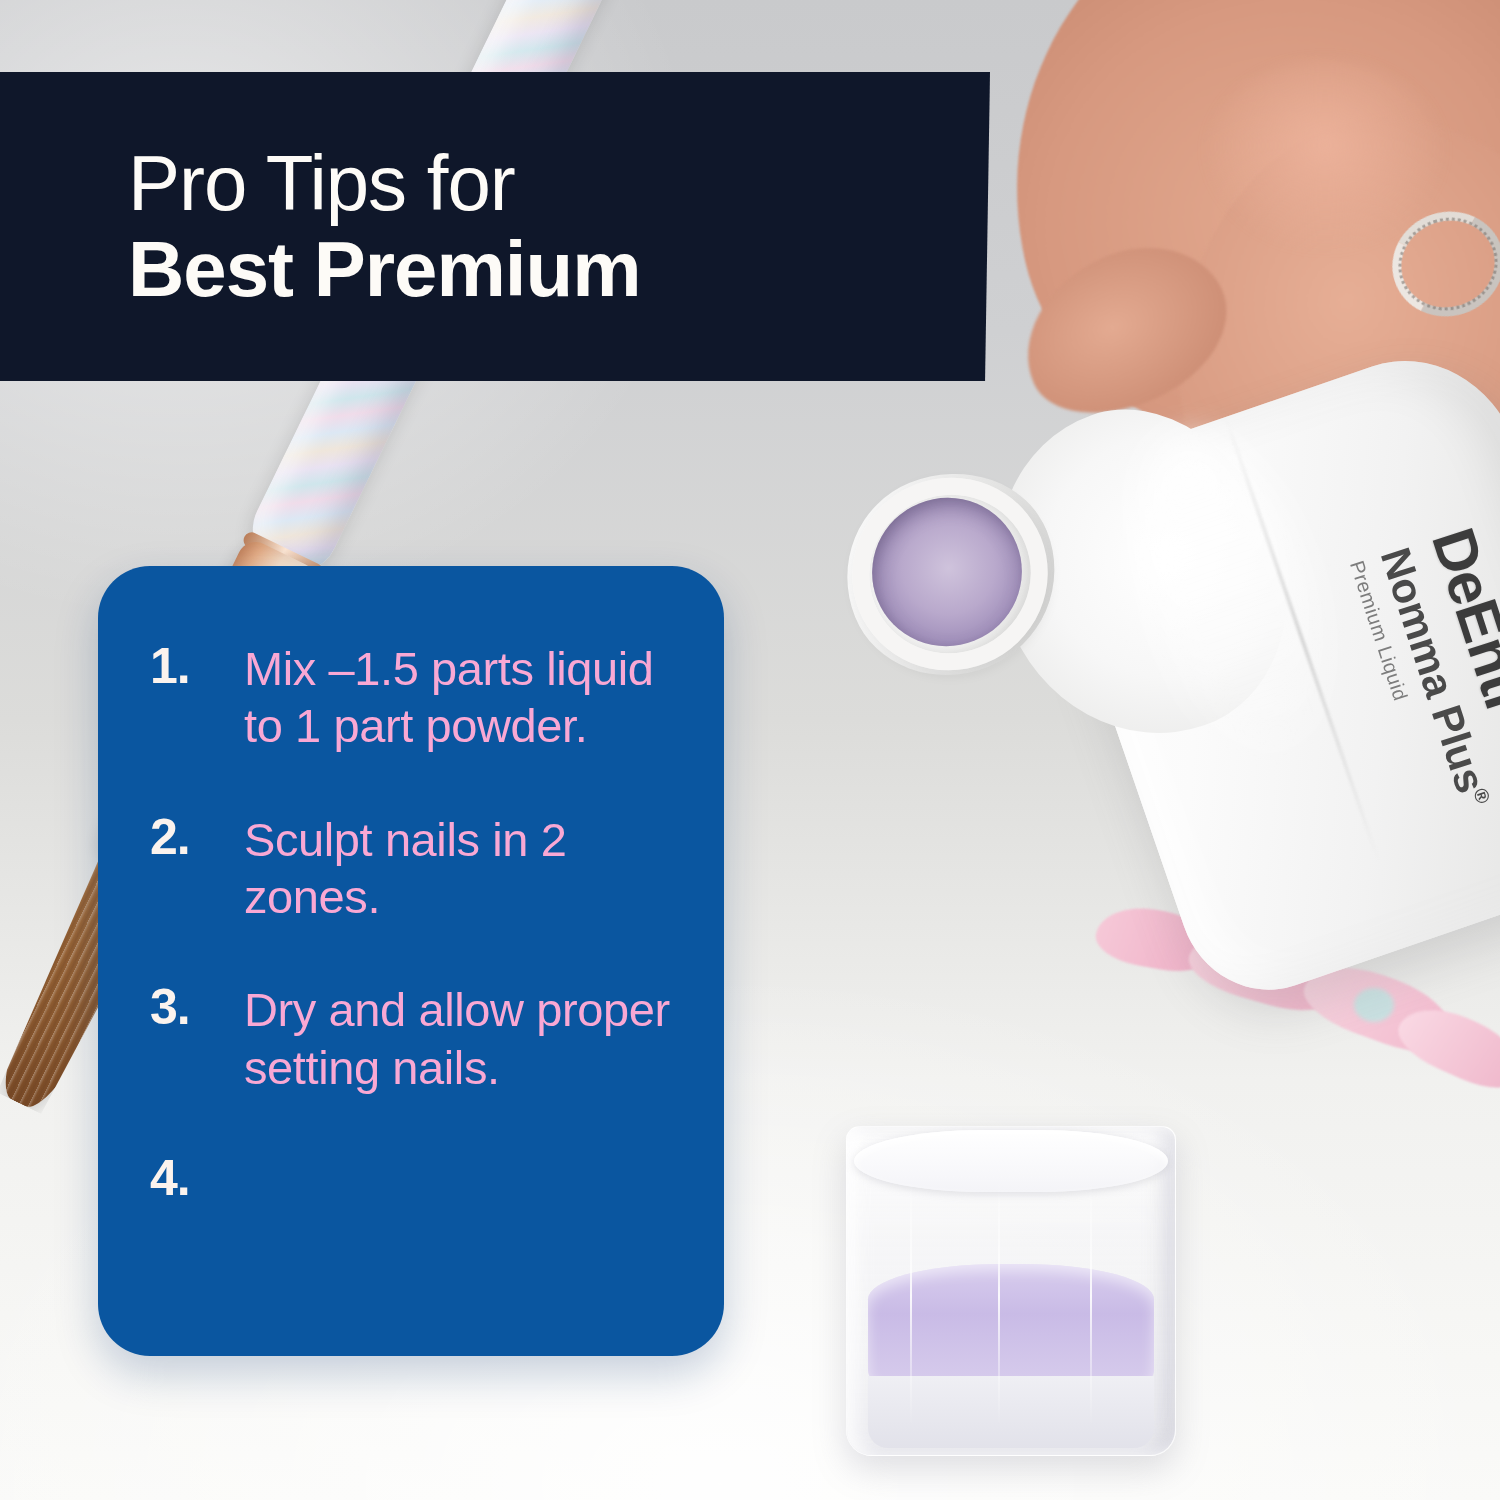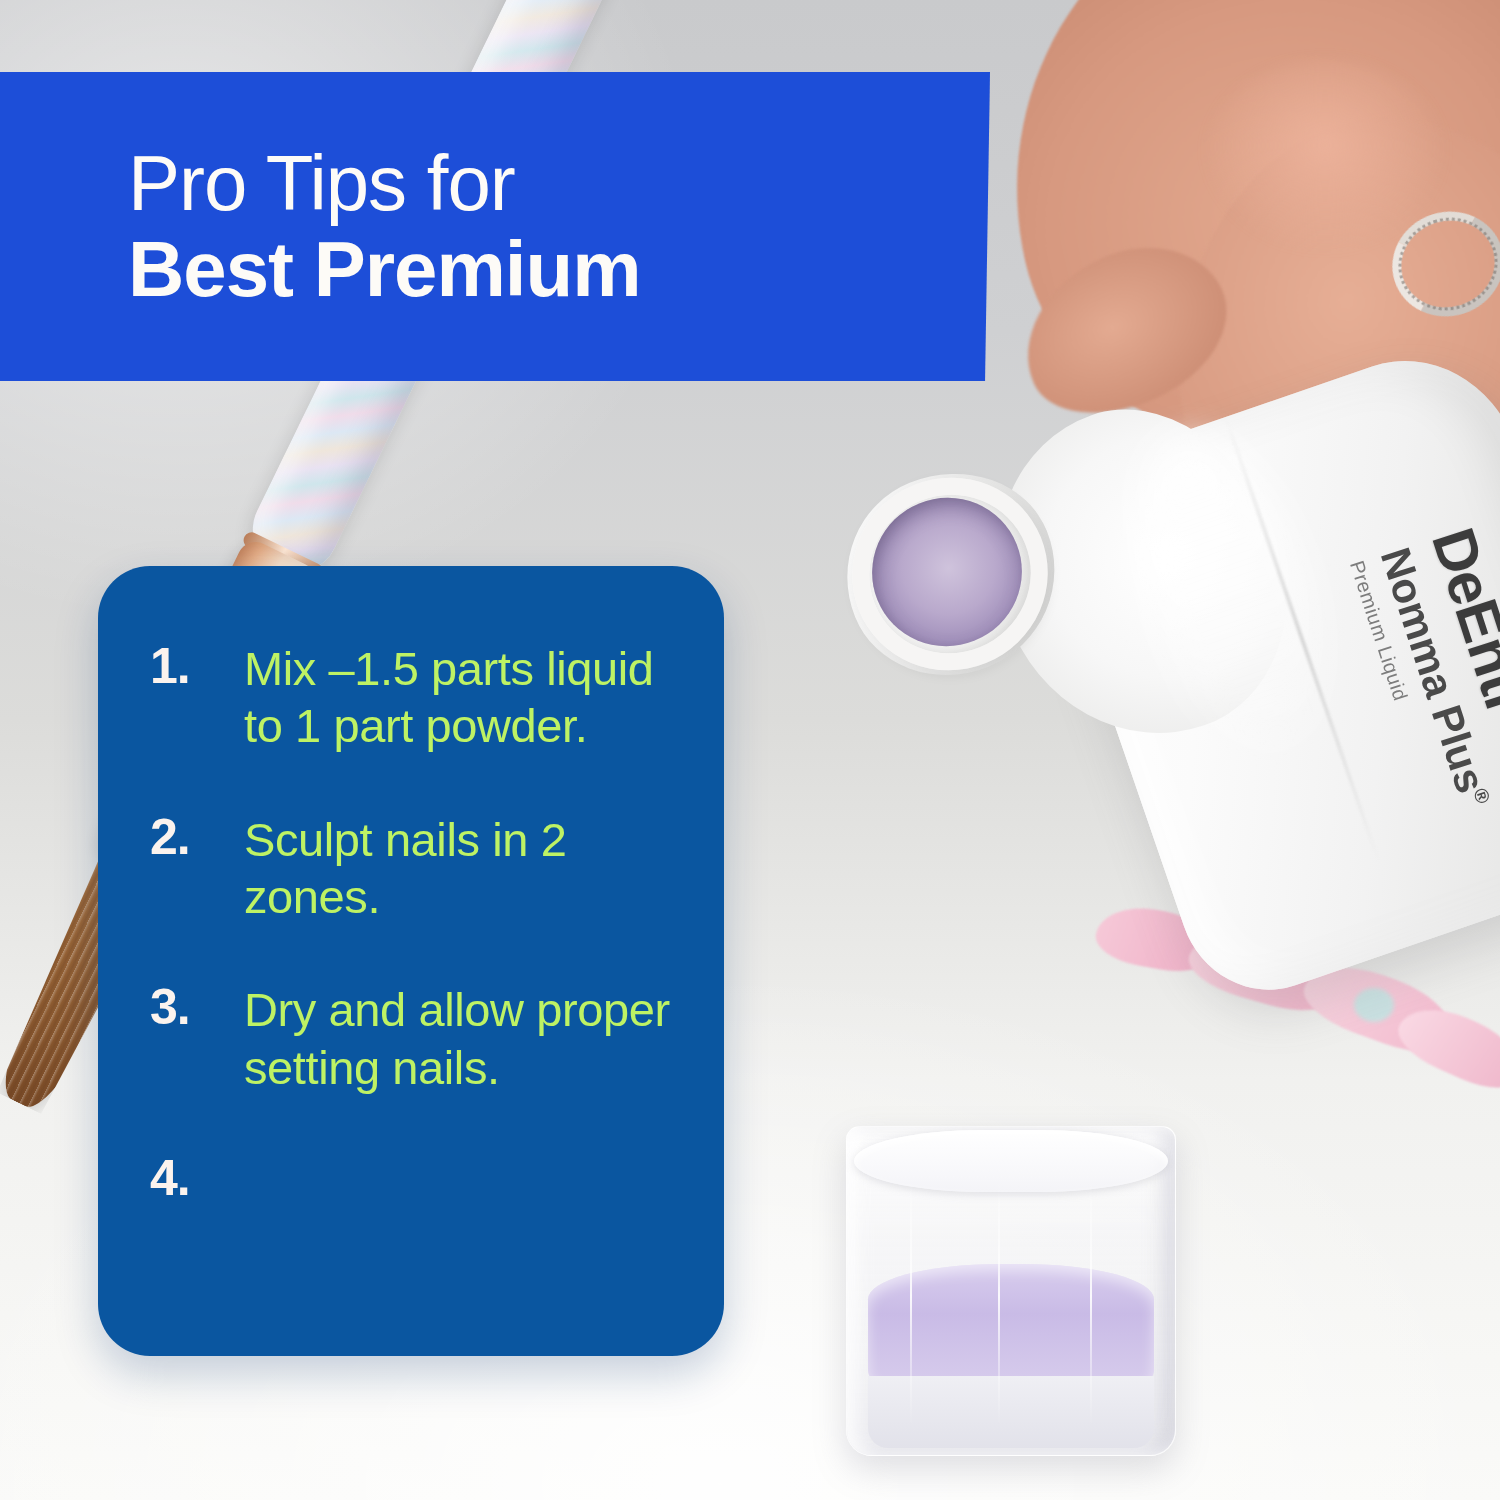--- a/index.html
+++ b/index.html
@@ -241,21 +241,21 @@
   }
   .n1 { left:0px;   top:18px;  width:118px; height:58px; background:linear-gradient(100deg,#F6C9D8,#EFAFC6); transform:rotate(10deg); }
   .n2 { left:92px;  top:48px;  width:150px; height:62px; background:linear-gradient(100deg,#F8D2DE,#F0B3C8); transform:rotate(16deg); }
   .n3 { left:206px; top:84px;  width:156px; height:64px; background:linear-gradient(100deg,#F9D6E1,#F1B8CC); transform:rotate(20deg); }
   .n4 { left:300px; top:126px; width:130px; height:58px; background:linear-gradient(100deg,#FAD9E4,#EFB6CA); transform:rotate(24deg); }
   .n-tip { position:absolute; left:258px; top:96px; width:40px; height:34px; background:#BFE7E4; border-radius:50%; filter:blur(2px); opacity:.8; }
 
   
   #banner {
     position:absolute; left:0; top:72px; width:990px; height:309px;
-    background:#1d4ed8;
+    background:#0f172a;
     clip-path:polygon(0 0, 100% 0, 99.5% 100%, 0 100%);
     display:flex; flex-direction:column; justify-content:center;
     padding-left:128px;
     box-shadow:0 6px 22px rgba(20,35,90,.22);
   }
   #banner .line {
     color:#FDFBF7;
     font-size:78px;
     line-height:1.1;
     letter-spacing:-1px;
@@ -280,21 +280,21 @@
   .tip-num {
     color:#FBF3EE;
     font-size:50px;
     font-weight:700;
     line-height:1.06;
     min-width:72px;
     flex:0 0 72px;
     letter-spacing:-1px;
   }
   .tip-text {
-    color:#bef264;
+    color:#f9a8d4;
     font-size:47px;
     font-weight:300;
     line-height:1.22;
     letter-spacing:-.4px;
   }
 </style>
 </head>
 <body>
 
 <div id="photo">

